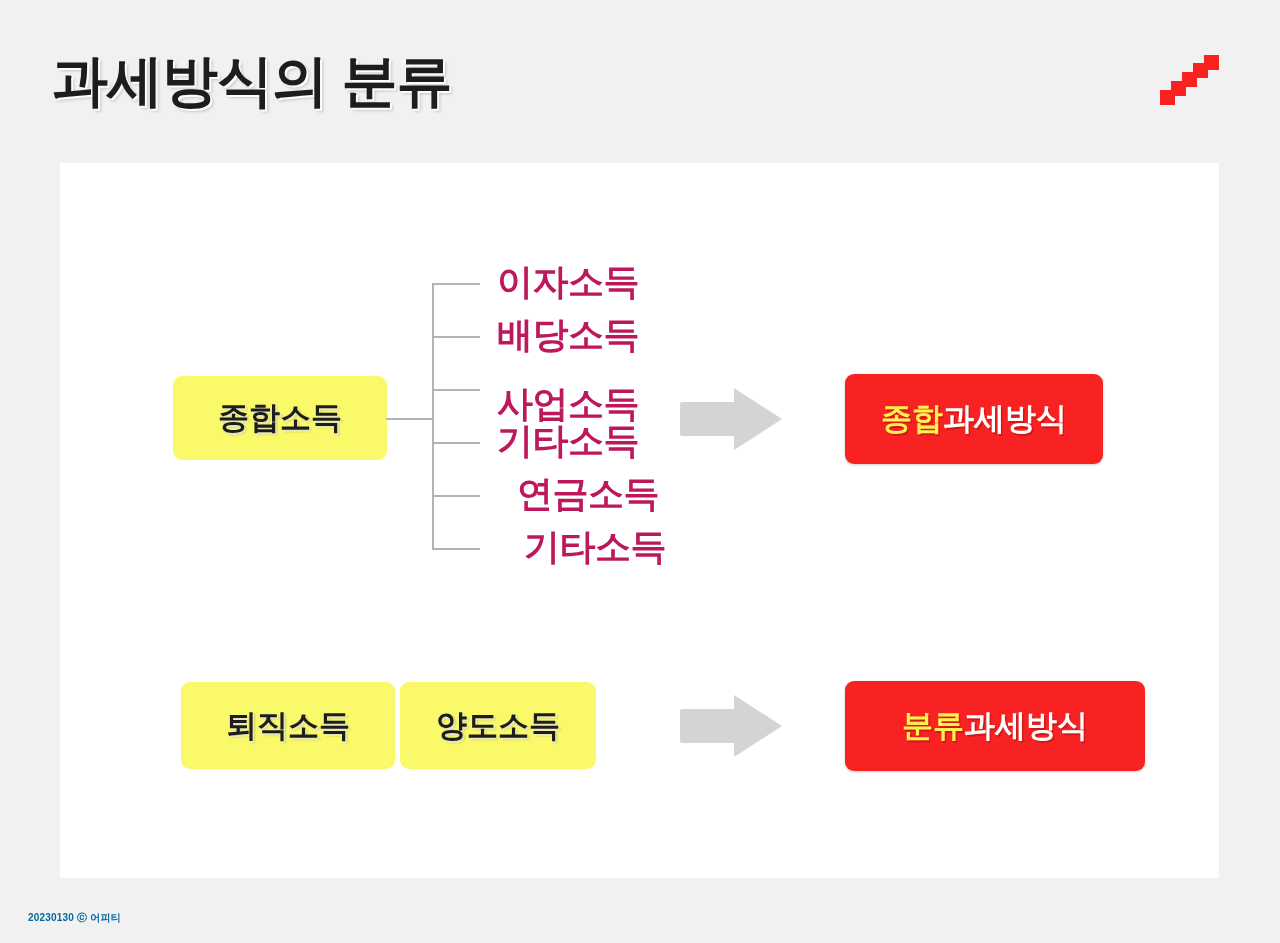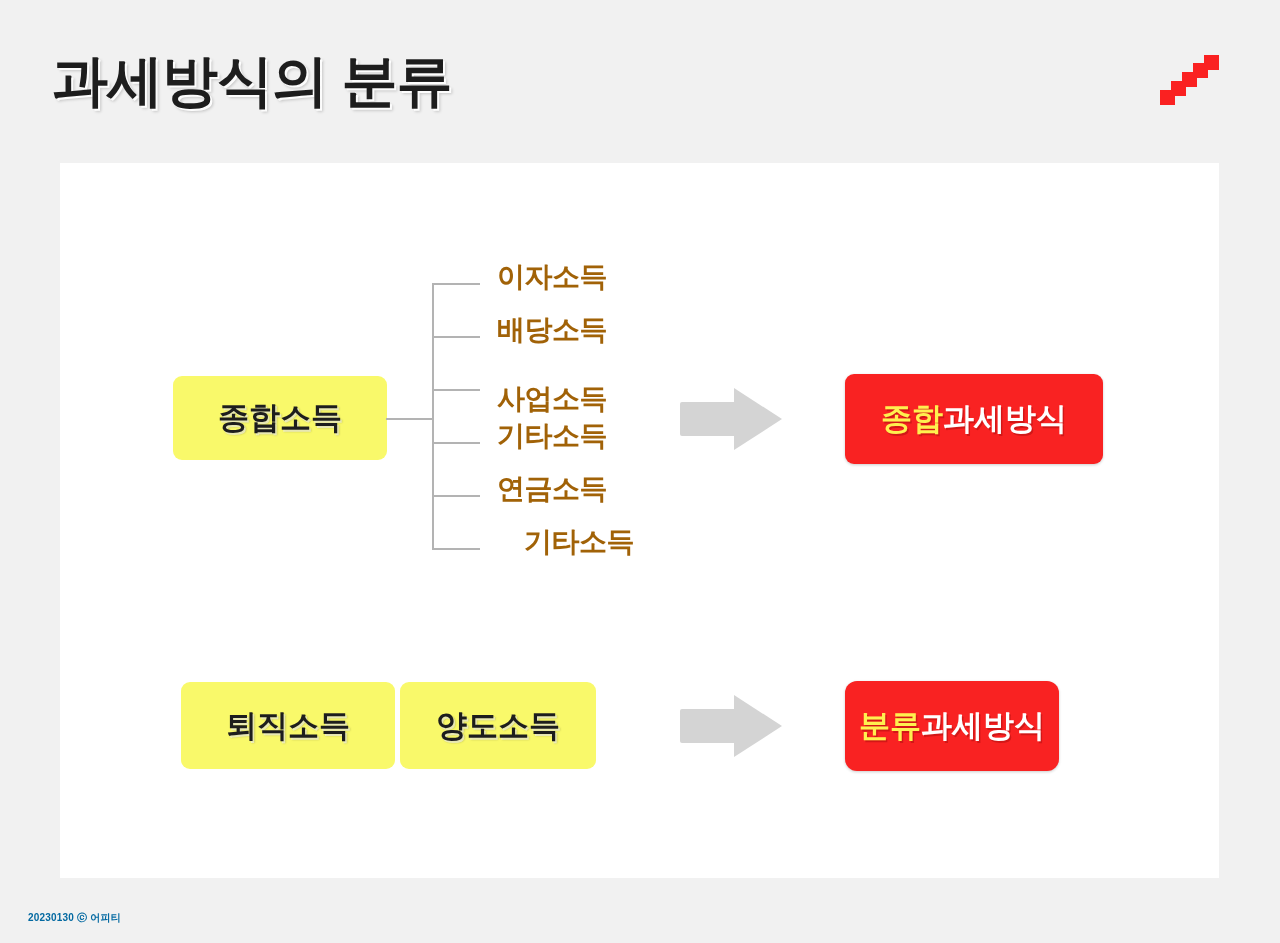--- a/index.html
+++ b/index.html
@@ -87,21 +87,21 @@
   .box-red .wt {
     color: #ffffff;
     text-shadow: 1.5px 1.5px 0 rgba(120,0,0,0.30);
   }
 
   
   #box-jonghap      { left: 173px; top: 376px; width: 214px; height: 84px; }
   #box-toejik       { left: 173px; top: 682px; width: 214px; height: 87px; margin-left: 8px; }
   #box-yangdo       { left: 400px; top: 682px; width: 196px; height: 87px; }
   #box-jonghap-tax  { left: 845px; top: 374px; width: 258px; height: 90px; }
-  #box-bunryu-tax   { left: 845px; top: 681px; width: 214px; height: 90px; border-radius: 12px; }
+  #box-bunryu-tax   { left: 845px; top: 681px; width: 300px; height: 90px; }
 
   
   .tree {
     position: absolute;
     left: 386px;
     top: 275px;
     width: 110px;
     height: 290px;
   }
   .tree .stem {
@@ -129,23 +129,23 @@
   }
 
   
   .income-list {
     position: absolute;
     left: 497px;
     top: 258px;
   }
   .income-item {
     position: absolute;
-    font-size: 28px;
+    font-size: 36px;
     font-weight: 600;
-    color: #a16207;
+    color: #be185d;
     white-space: nowrap;
     letter-spacing: -0.5px;
   }
 
   
   .arrow {
     position: absolute;
     width: 102px;
     height: 62px;
   }
@@ -210,21 +210,21 @@
   <span class="branch" style="top:167px;"></span>
   <span class="branch" style="top:220px;"></span>
   <span class="branch" style="top:273px;"></span>
 </div>
 
 <div class="income-list">
   <span class="income-item" style="top:0px;">이자소득</span>
   <span class="income-item" style="top:53px;">배당소득</span>
   <span class="income-item" style="top:122px;">사업소득</span>
   <span class="income-item" style="top:159px;">기타소득</span>
-  <span class="income-item" style="top:212px;">연금소득</span>
+  <span class="income-item" style="top:212px;margin-left:20px;">연금소득</span>
   <span class="income-item" style="top:265px;margin-left:27px;">기타소득</span>
 </div>
 
 <div class="arrow" id="arrow-top">
   <span class="shaft"></span>
   <span class="head"></span>
 </div>
 
 <div class="box box-red" id="box-jonghap-tax">
   <span class="hl">종합</span>

